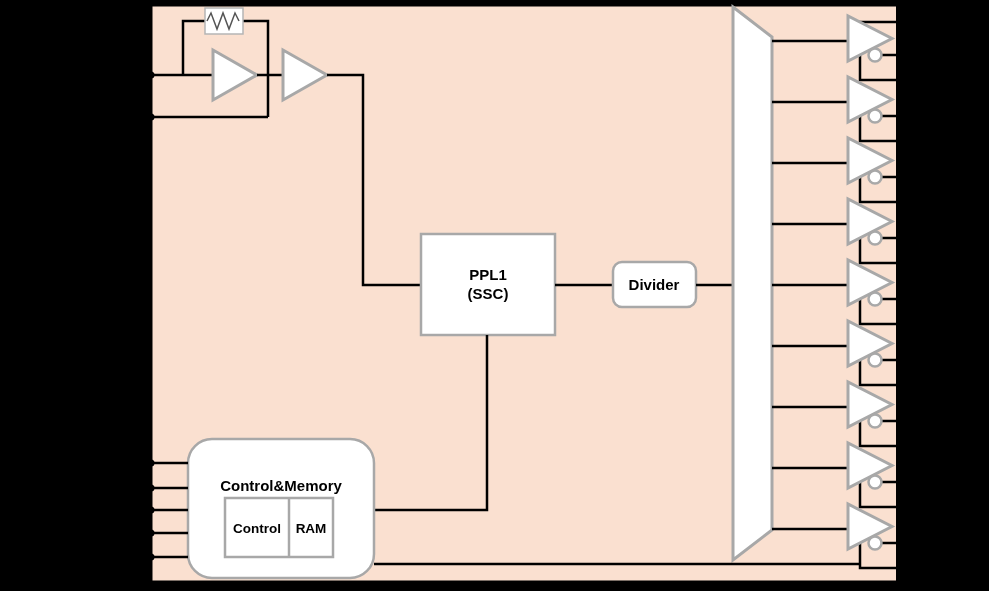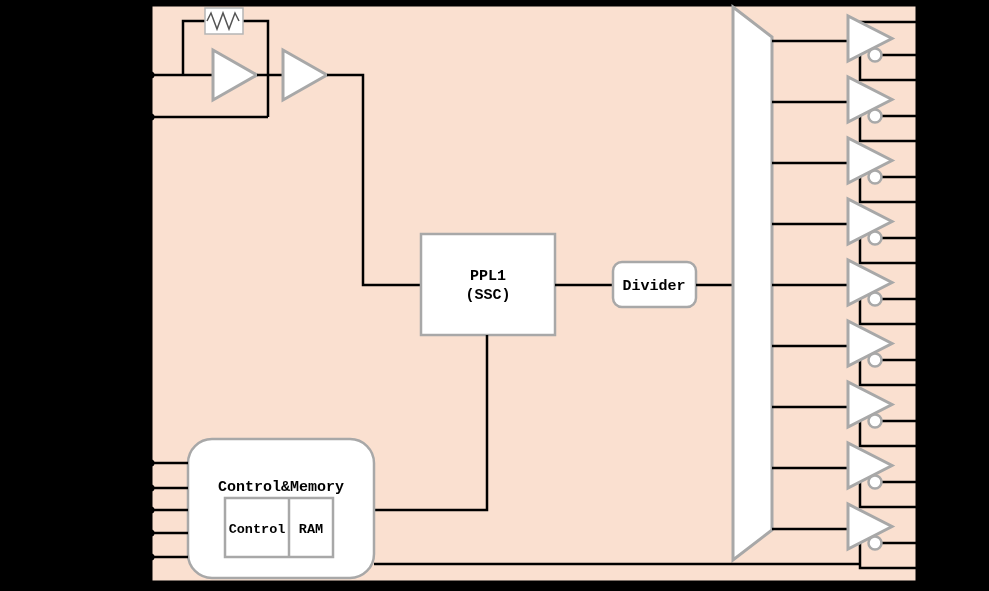--- a/index.html
+++ b/index.html
@@ -1,17 +1,17 @@
 <!DOCTYPE html>
 <html><head>
 <meta charset="utf-8">
 <style>
   html,body{margin:0;padding:0;background:#000;}
-  .stage{position:relative;width:989px;height:591px;background:#000;overflow:hidden;
-         font-family:Liberation Mono, monospace;}
+  .stage{position:relative;width:896px;height:591px;background:#000;overflow:hidden;
+         font-family:Liberation Sans, sans-serif;}
   svg{display:block;}
   .wire{stroke:#000;stroke-width:2.5;fill:none;}
   .wire-cap{stroke:#000;stroke-width:2.5;fill:none;stroke-linecap:round;}
   .blk{fill:#fff;stroke:#a8a8a8;stroke-width:2.5;}
   .blk-thin{fill:#fff;stroke:#b5b5b5;stroke-width:1.5;}
   .lbl{fill:#000;font-weight:bold;font-size:15px;text-anchor:middle;}
   .lbl-sm{fill:#000;font-weight:bold;font-size:13.5px;text-anchor:middle;}
   .pin-dot{fill:#000;stroke:none;}
 </style>
 </head>

